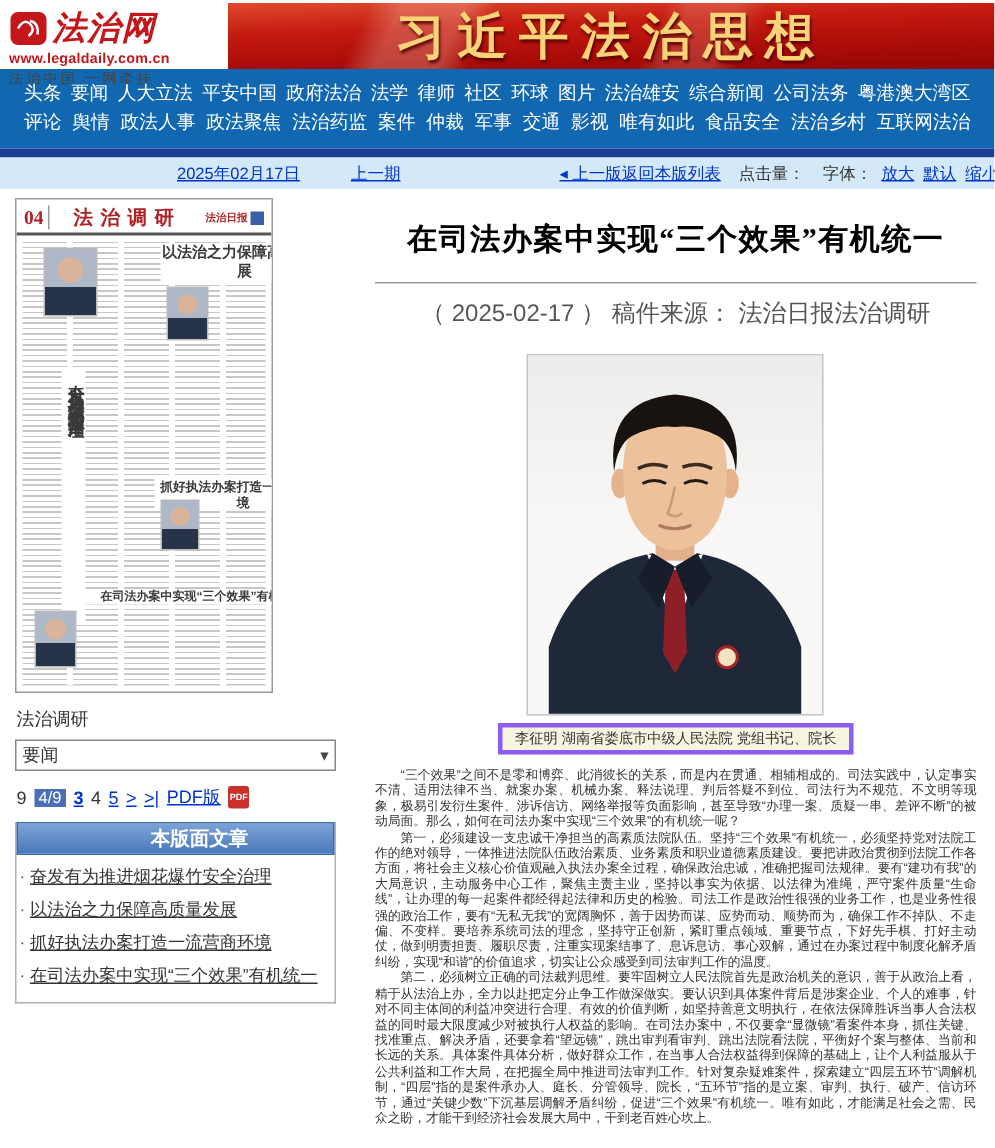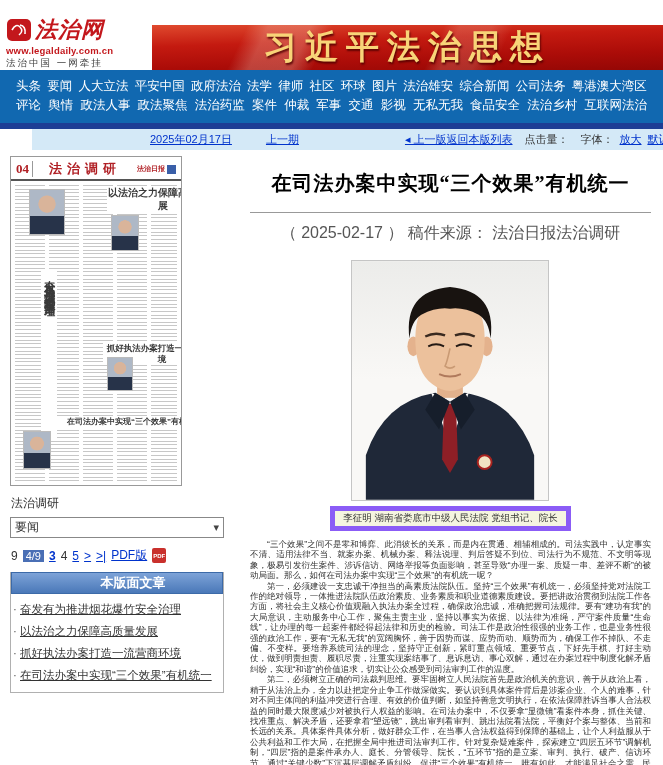--- a/index.html
+++ b/index.html
@@ -4,21 +4,21 @@
 <style>
   * { box-sizing: border-box; margin: 0; padding: 0; }
   html,body { width: 663px; }
   body {
     height: 765px; overflow: hidden; background: #fff; position: relative;
     font-family: "Liberation Sans", sans-serif; color: #333;
   }
   a { text-decoration: underline; cursor: pointer; }
 
   
-  .banner { display: flex; height: 68px; margin-top: 2px; align-items: flex-end; }
+  .banner { display: flex; height: 44px; margin-top: 2px; }
   .logo-box { width: 152px; background: #fff; padding: 2px 4px 0 6px; flex: none; }
   .logo-row { display: flex; align-items: center; gap: 3px; }
   .seal { width: 26px; height: 24px; flex: none; }
   .logo-name { font-family: "Liberation Serif", serif; font-weight: bold; font-style: italic;
     font-size: 22px; color: #c3171c; letter-spacing: 1px; }
   .logo-url { font-size: 9.5px; font-weight: bold; color: #c3171c; letter-spacing: .2px; }
   .logo-slogan { font-size: 9.5px; color: #444; letter-spacing: 2px; margin-top: 1px; }
   .banner-right { flex: 1; position: relative; display: flex; align-items: center; justify-content: center;
     background:
       linear-gradient(115deg, rgba(255,255,255,0) 0 18%, rgba(255,230,210,.25) 22% 30%, rgba(255,255,255,0) 34% 55%, rgba(255,220,200,.18) 58% 64%, rgba(255,255,255,0) 68%),
@@ -29,21 +29,21 @@
 
   
   .nav { background: #1168b0; padding: 7px 16px 8px; }
   .nav-row { display: flex; justify-content: space-between; align-items: center;
     color: #fff; font-size: 12.5px; line-height: 19px; white-space: nowrap; }
   .nav-row span { cursor: pointer; }
   .nav-strip { height: 6px; background: #1d3e95; }
 
   
   .datebar { height: 21px; background: #d4e9f7; display: flex; align-items: center;
-    font-size: 11px; color: #333; padding: 0 10px; white-space: nowrap; margin-left: 32px; }
+    font-size: 11px; color: #333; padding: 0 10px; white-space: nowrap; }
   .datebar a { color: #0033cc; }
   .db-date { margin-left: 108px; }
   .db-previssue { margin-left: 34px; }
   .db-prevpage { margin-left: 106px; }
   .db-back { margin-left: auto; }
   .db-hits { margin-left: 12px; }
   .db-font { margin-left: 12px; }
   .db-z { margin-left: 6px; }
 
   
@@ -97,21 +97,21 @@
   .panel-list a::before { content: "·"; position: absolute; left: 0; color: #555; text-decoration: none; }
 
   
   .art-title { margin-top: 20px; text-align: center; font-family: "Liberation Serif", serif;
     font-weight: bold; font-size: 20px; color: #000; letter-spacing: 1px; }
   .art-rule { border: none; border-top: 1px solid #999; margin: 15px 0 0; }
   .art-meta { margin-top: 10px; text-align: center; font-size: 16px; color: #555; }
   .photo-wrap { margin: 16px auto 0; width: 200px; }
   .photo { width: 198px; height: 241px; border: 1px solid #c5c5c5; background: #f7f6f3; display: block; }
   .caption { margin: 5px auto 0; width: fit-content; max-width: 300px; background: #f5f5e0;
-    border: 5px solid #8b5cf6; font-size: 9.5px; color: #333; padding: 1px 8px; text-align: center; }
+    border: 3px solid #8b5cf6; font-size: 9.5px; color: #333; padding: 1px 8px; text-align: center; }
   .art-body { margin-top: 8px; font-size: 8.5px; line-height: 10.4px; color: #333; text-align: justify; }
   .art-body p { text-indent: 2em; }
 </style>
 </head>
 <body>
 
 <div class="banner">
   <div class="logo-box">
     <div class="logo-row">
       <svg class="seal" viewBox="0 0 26 24">
@@ -149,21 +149,21 @@
     <span>评论</span>
     <span>舆情</span>
     <span>政法人事</span>
     <span>政法聚焦</span>
     <span>法治药监</span>
     <span>案件</span>
     <span>仲裁</span>
     <span>军事</span>
     <span>交通</span>
     <span>影视</span>
-    <span>无私无我</span>
+    <span>唯有如此</span>
     <span>食品安全</span>
     <span>法治乡村</span>
     <span>互联网法治</span>
   </div>
 </div>
 <div class="nav-strip"></div>
 
 <div class="datebar">
   <a class="db-date">2025年02月17日</a>
   <a class="db-previssue">上一期</a>

